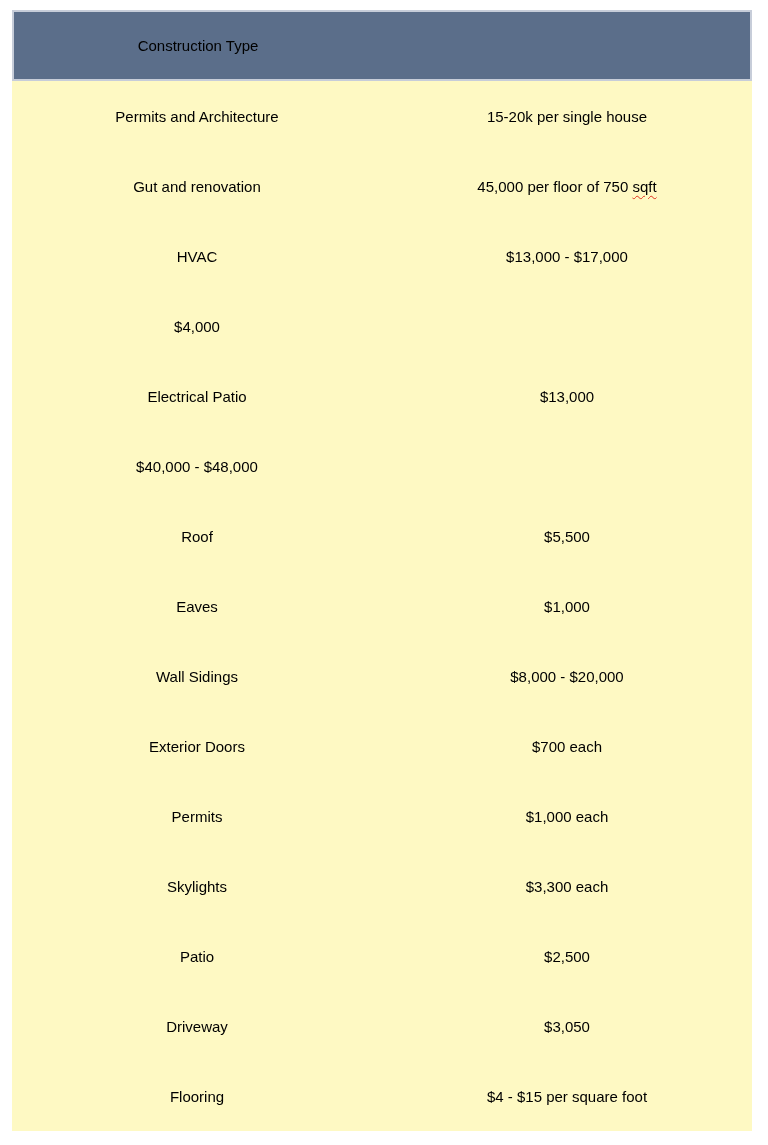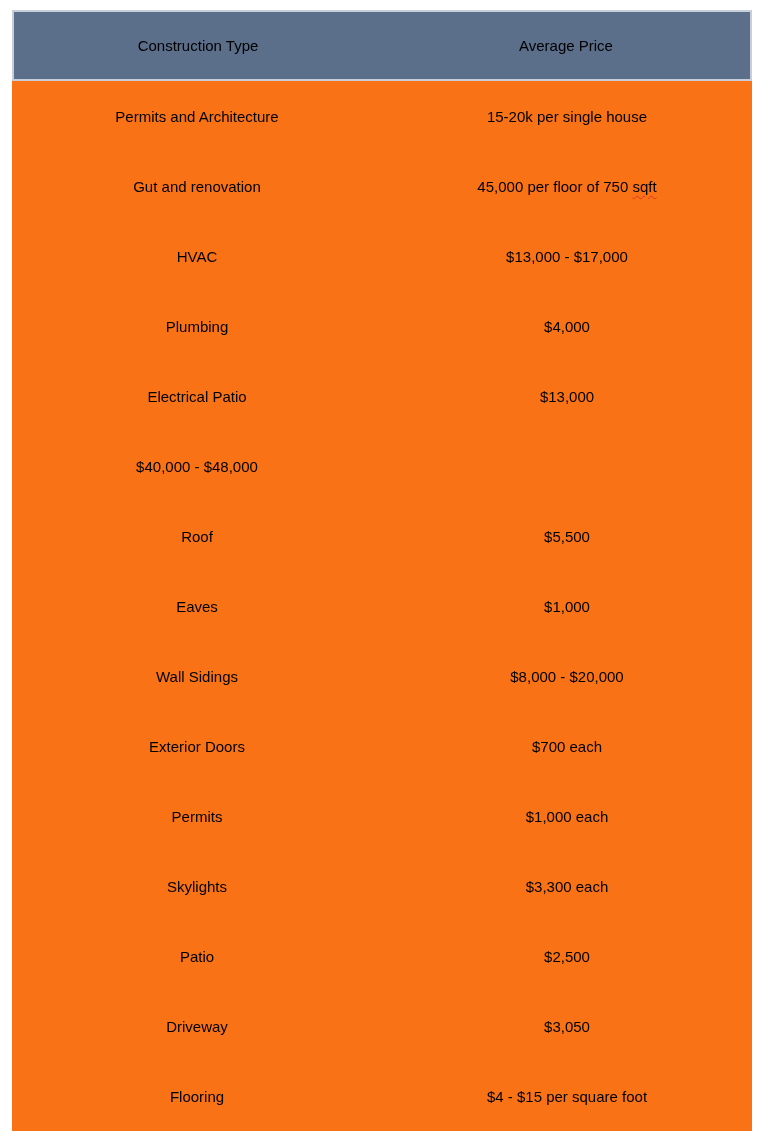--- a/index.html
+++ b/index.html
@@ -26,21 +26,21 @@
   .header-row {
     display: flex;
     height: 71px;
     box-sizing: border-box;
     background: var(--header-bg, #5b6e8a);
     border: 2px solid var(--header-border, #c7cdd9);
   }
   .row {
     display: flex;
     height: 70px;
-    background: #f97316;
+    background: #fef9c3;
   }
   .cell {
     width: 50%;
     display: flex;
     align-items: center;
     justify-content: center;
     text-align: center;
     box-sizing: border-box;
     padding: 16px 6px;
   }
@@ -56,21 +56,20 @@
     text-underline-offset: 3px;
   }
 </style>
 </head>
 <body>
 
 <div class="page">
   <div class="table">
     <div class="header-row">
       <div class="cell">Construction Type</div>
-      <div class="cell">Average Price</div>
     </div>
     <div id="rows-container">
         <div class="row">
           <div class="cell">Permits and Architecture</div>
           <div class="cell">
             <span class="price-wrap">15-20k per single house</span>
           </div>
         </div>
         <div class="row">
           <div class="cell">Gut and renovation</div>
@@ -78,21 +77,20 @@
             <span class="price-wrap">45,000 per floor of 750 <span class="misspelled">sqft</span></span>
           </div>
         </div>
         <div class="row">
           <div class="cell">HVAC</div>
           <div class="cell">
             <span class="price-wrap">$13,000 - $17,000</span>
           </div>
         </div>
         <div class="row">
-          <div class="cell">Plumbing</div>
           <div class="cell">
             <span class="price-wrap">$4,000</span>
           </div>
         </div>
         <div class="row">
           <div class="cell">Electrical Patio</div>
           <div class="cell">
             <span class="price-wrap">$13,000</span>
           </div>
         </div>

